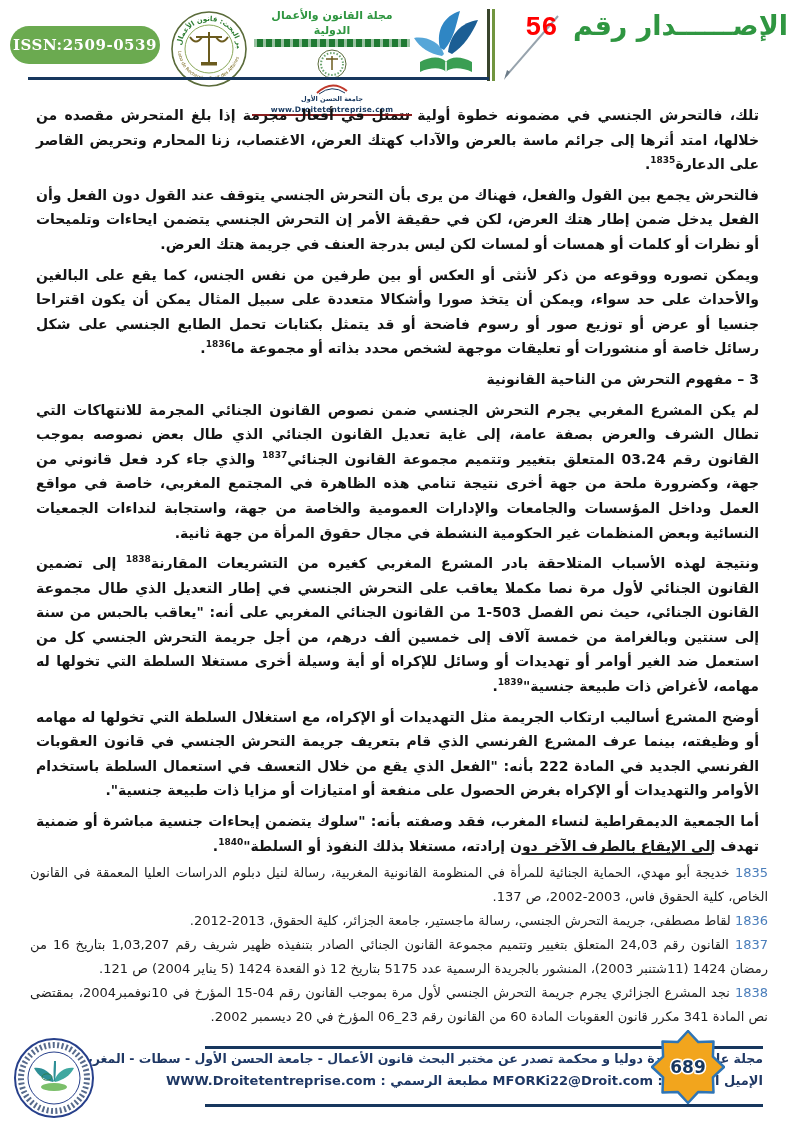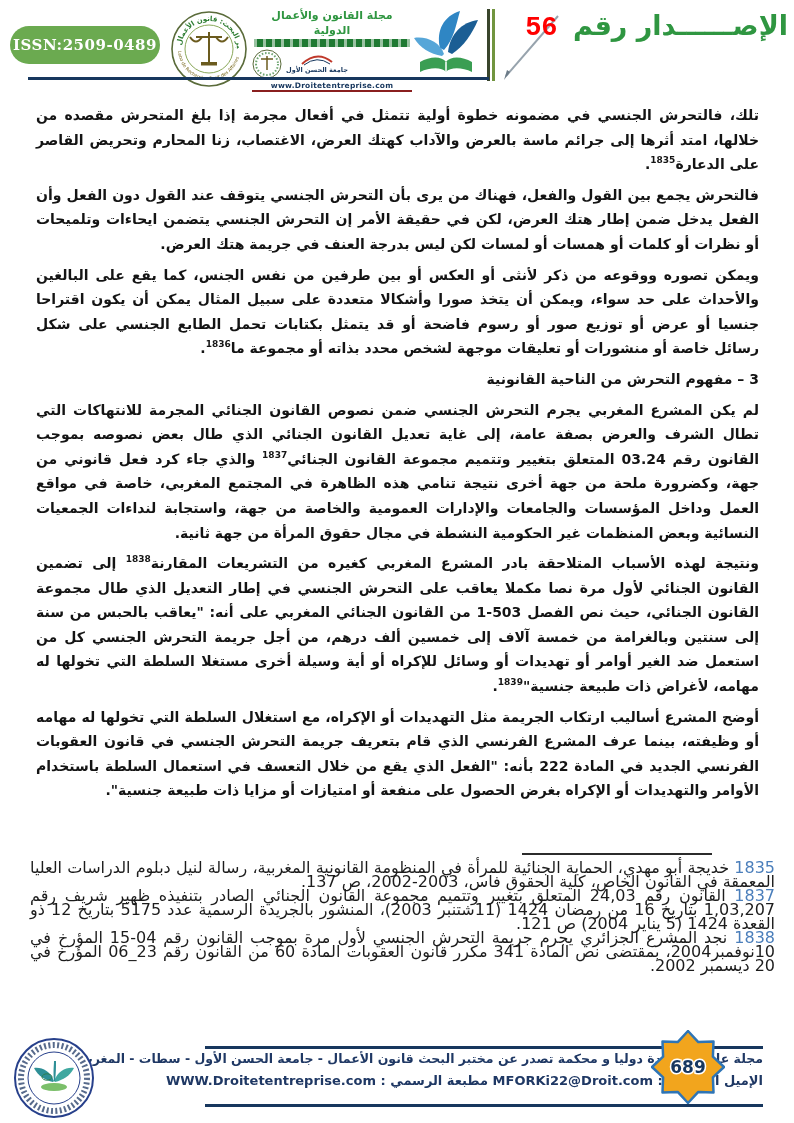--- a/index.html
+++ b/index.html
@@ -12,21 +12,21 @@
   .issn-pill{
     position:absolute;left:10px;top:22px;width:150px;height:38px;border-radius:19px;
     background:#6BAA50;color:#ffffff;display:flex;align-items:center;justify-content:center;
     font-family:"DejaVu Serif",serif;font-weight:bold;font-size:15px;letter-spacing:.5px;
   }
   .seal-main{position:absolute;left:170px;top:6px;}
   .banner{position:absolute;left:252px;top:4px;width:160px;}
   .banner-title{direction:rtl;text-align:center;font-weight:bold;font-size:11px;color:#2F9641;line-height:15px;}
   .banner-strip{height:8px;margin:1px 2px 2px 2px;background:#1F7A33;
     background-image:repeating-linear-gradient(90deg,rgba(255,255,255,.55) 0 3px,rgba(255,255,255,0) 3px 9px);}
-  .banner-row{display:flex;align-items:center;gap:4px;}
+  .banner-row{display:flex;align-items:center;gap:4px;flex-direction:column;}
   .univ{display:flex;flex-direction:column;align-items:center;}
   .univ-name{font-size:6.5px;color:#17375E;font-weight:bold;white-space:nowrap;}
   .banner-site{margin-top:2px;text-align:center;font-size:7.5px;font-weight:bold;color:#17375E;
     border-bottom:2px solid #8a1f1f;display:block;letter-spacing:.2px;}
   .feather{position:absolute;left:408px;top:4px;}
   .vbar1{position:absolute;left:487px;top:5px;width:3px;height:72px;background:#39452C;}
   .vbar2{position:absolute;left:492px;top:5px;width:3px;height:72px;background:#71953F;}
   .pen{position:absolute;left:500px;top:8px;}
   .issue-line{position:absolute;top:6px;right:6px;direction:rtl;font-weight:bold;font-size:27px;color:#2F9641;white-space:nowrap;}
   .issue-number{color:#FF0000;margin-right:6px;font-family:Liberation Mono, monospace;}
@@ -36,22 +36,22 @@
   .body-text{
     position:absolute;top:97px;right:29px;left:30px;direction:rtl;text-align:justify;
     font-size:14px;line-height:24.6px;color:#141414;font-weight:600;
   }
   .para{margin:6px;}
   .heading{font-weight:bold;}
   sup{font-size:9px;line-height:0;vertical-align:super;font-weight:bold;}
   
   .fn-sep{position:absolute;top:853px;right:82px;width:190px;border-top:2px solid #2b2b2b;}
   .footnotes{
-    position:absolute;top:861px;right:19px;left:30px;direction:rtl;text-align:justify;
-    font-size:16px;line-height:14px;color:#1c1c1c;font-weight:500;
+    position:absolute;top:861px;right:26px;left:30px;direction:rtl;text-align:justify;
+    font-size:13px;line-height:24px;color:#1c1c1c;font-weight:500;
   }
   .footnote{margin:0;}
   .fn-num{color:#4A7EBB;}
   
   .footer-rule-top{position:absolute;top:1046px;left:205px;width:558px;height:3px;background:#17375E;}
   .footer-rule-bottom{position:absolute;top:1104px;left:205px;width:558px;height:3px;background:#17375E;}
   .footer-block{position:absolute;top:1051px;left:205px;width:558px;text-align:center;direction:rtl;color:#1F3864;}
   .footer-line1{font-size:12.5px;font-weight:bold;white-space:nowrap;}
   .footer-line2{margin-top:7px;font-size:13px;font-weight:bold;white-space:nowrap;}
   .ltr{direction:ltr;unicode-bidi:embed;}
@@ -59,21 +59,21 @@
   .seal-footer{position:absolute;left:13px;top:1037px;}
 </style>
 </head>
 <body>
 
 <div class="page">
 
   <div class="header">
 
     <div class="issn-pill">
-      <span>ISSN:2509-0489</span>
+      <span>ISSN:2509-0539</span>
     </div>
 
     <svg class="seal-main" width="78" height="78" viewBox="0 0 78 78">
       <circle cx="39" cy="39" r="37" fill="#ffffff" stroke="#5A6B3A" stroke-width="1.6"></circle>
       <circle cx="39" cy="39" r="24" fill="none" stroke="#8AA85A" stroke-width="1"></circle>
       <defs>
         <path id="arcT" d="M 11,39 A 28,28 0 0 1 67,39" fill="none"></path>
         <path id="arcB" d="M 8,39 A 31,31 0 0 0 70,39" fill="none"></path>
       </defs>
       <text font-size="7" font-weight="bold" fill="#2E7D32">
@@ -137,25 +137,27 @@
   <div class="rule-header"></div>
 
   <div class="body-text">
       <div class="para"><span>تلك، فالتحرش الجنسي في مضمونه خطوة أولية تتمثل في أفعال مجرمة إذا بلغ المتحرش مقصده من خلالها، امتد أثرها إلى جرائم ماسة بالعرض والآداب كهتك العرض، الاغتصاب، زنا المحارم وتحريض القاصر على الدعارة</span><sup>1835</sup><span>.</span></div>
       <div class="para"><span>فالتحرش يجمع بين القول والفعل، فهناك من يرى بأن التحرش الجنسي يتوقف عند القول دون الفعل وأن الفعل يدخل ضمن إطار هتك العرض، لكن في حقيقة الأمر إن التحرش الجنسي يتضمن ايحاءات وتلميحات أو نظرات أو كلمات أو همسات أو لمسات لكن ليس بدرجة العنف في جريمة هتك العرض.</span></div>
       <div class="para"><span>ويمكن تصوره ووقوعه من ذكر لأنثى أو العكس أو بين طرفين من نفس الجنس، كما يقع على البالغين والأحداث على حد سواء، ويمكن أن يتخذ صورا وأشكالا متعددة على سبيل المثال يمكن أن يكون اقتراحا جنسيا أو عرض أو توزيع صور أو رسوم فاضحة أو قد يتمثل بكتابات تحمل الطابع الجنسي على شكل رسائل خاصة أو منشورات أو تعليقات موجهة لشخص محدد بذاته أو مجموعة ما</span><sup>1836</sup><span>.</span></div>
       <div class="para heading"><span>3 – مفهوم التحرش من الناحية القانونية</span></div>
       <div class="para"><span>لم يكن المشرع المغربي يجرم التحرش الجنسي ضمن نصوص القانون الجنائي المجرمة للانتهاكات التي تطال الشرف والعرض بصفة عامة، إلى غاية تعديل القانون الجنائي الذي طال بعض نصوصه بموجب القانون رقم 03.24 المتعلق بتغيير وتتميم مجموعة القانون الجنائي</span><sup>1837</sup><span> والذي جاء كرد فعل قانوني من جهة، وكضرورة ملحة من جهة أخرى نتيجة تنامي هذه الظاهرة في المجتمع المغربي، خاصة في مواقع العمل وداخل المؤسسات والجامعات والإدارات العمومية والخاصة من جهة، واستجابة لنداءات الجمعيات النسائية وبعض المنظمات غير الحكومية النشطة في مجال حقوق المرأة من جهة ثانية.</span></div>
       <div class="para"><span>ونتيجة لهذه الأسباب المتلاحقة بادر المشرع المغربي كغيره من التشريعات المقارنة</span><sup>1838</sup><span> إلى تضمين القانون الجنائي لأول مرة نصا مكملا يعاقب على التحرش الجنسي في إطار التعديل الذي طال مجموعة القانون الجنائي، حيث نص الفصل 503-1 من القانون الجنائي المغربي على أنه: "يعاقب بالحبس من سنة إلى سنتين وبالغرامة من خمسة آلاف إلى خمسين ألف درهم، من أجل جريمة التحرش الجنسي كل من استعمل ضد الغير أوامر أو تهديدات أو وسائل للإكراه أو أية وسيلة أخرى مستغلا السلطة التي تخولها له مهامه، لأغراض ذات طبيعة جنسية"</span><sup>1839</sup><span>.</span></div>
       <div class="para"><span>أوضح المشرع أساليب ارتكاب الجريمة مثل التهديدات أو الإكراه، مع استغلال السلطة التي تخولها له مهامه أو وظيفته، بينما عرف المشرع الفرنسي الذي قام بتعريف جريمة التحرش الجنسي في قانون العقوبات الفرنسي الجديد في المادة 222 بأنه: "الفعل الذي يقع من خلال التعسف في استعمال السلطة باستخدام الأوامر والتهديدات أو الإكراه بغرض الحصول على منفعة أو امتيازات أو مزايا ذات طبيعة جنسية".</span></div>
+      <div class="para"><span>أما الجمعية الديمقراطية لنساء المغرب، فقد وصفته بأنه: "سلوك يتضمن إيحاءات جنسية مباشرة أو ضمنية تهدف إلى الإيقاع بالطرف الآخر دون إرادته، مستغلا بذلك النفوذ أو السلطة"</span><sup>1840</sup><span>.</span></div>
     </div>
 
   <div class="fn-sep"></div>
   <div class="footnotes">
       <div class="footnote"><span class="fn-num">1835</span><span> خديجة أبو مهدي، الحماية الجنائية للمرأة في المنظومة القانونية المغربية، رسالة لنيل دبلوم الدراسات العليا المعمقة في القانون الخاص، كلية الحقوق فاس، 2003-2002، ص 137.</span></div>
+      <div class="footnote"><span class="fn-num">1836</span><span> لقاط مصطفى، جريمة التحرش الجنسي، رسالة ماجستير، جامعة الجزائر، كلية الحقوق، 2013-2012.</span></div>
       <div class="footnote"><span class="fn-num">1837</span><span> القانون رقم 24,03 المتعلق بتغيير وتتميم مجموعة القانون الجنائي الصادر بتنفيذه ظهير شريف رقم 1,03,207 بتاريخ 16 من رمضان 1424 (11شتنبر 2003)، المنشور بالجريدة الرسمية عدد 5175 بتاريخ 12 ذو القعدة 1424 (5 يناير 2004) ص 121.</span></div>
       <div class="footnote"><span class="fn-num">1838</span><span> نجد المشرع الجزائري يجرم جريمة التحرش الجنسي لأول مرة بموجب القانون رقم 04-15 المؤرخ في 10نوفمبر2004، بمقتضى نص المادة 341 مكرر قانون العقوبات المادة 60 من القانون رقم 23_06 المؤرخ في 20 ديسمبر 2002.</span></div>
     </div>
 
   <div class="footer-rule-top"></div>
   <div class="footer-block">
     <div class="footer-line1">مجلة علمية معتمدة  دوليا و محكمة تصدر عن مختبر البحث قانون الأعمال - جامعة الحسن الأول - سطات - المغرب</div>
     <div class="footer-line2">
       <span>الإميل الرسمي : </span><span class="ltr">MFORKi22@Droit.com</span><span> مطبعة الرسمي : </span><span class="ltr">WWW.Droitetentreprise.com</span>
     </div>

